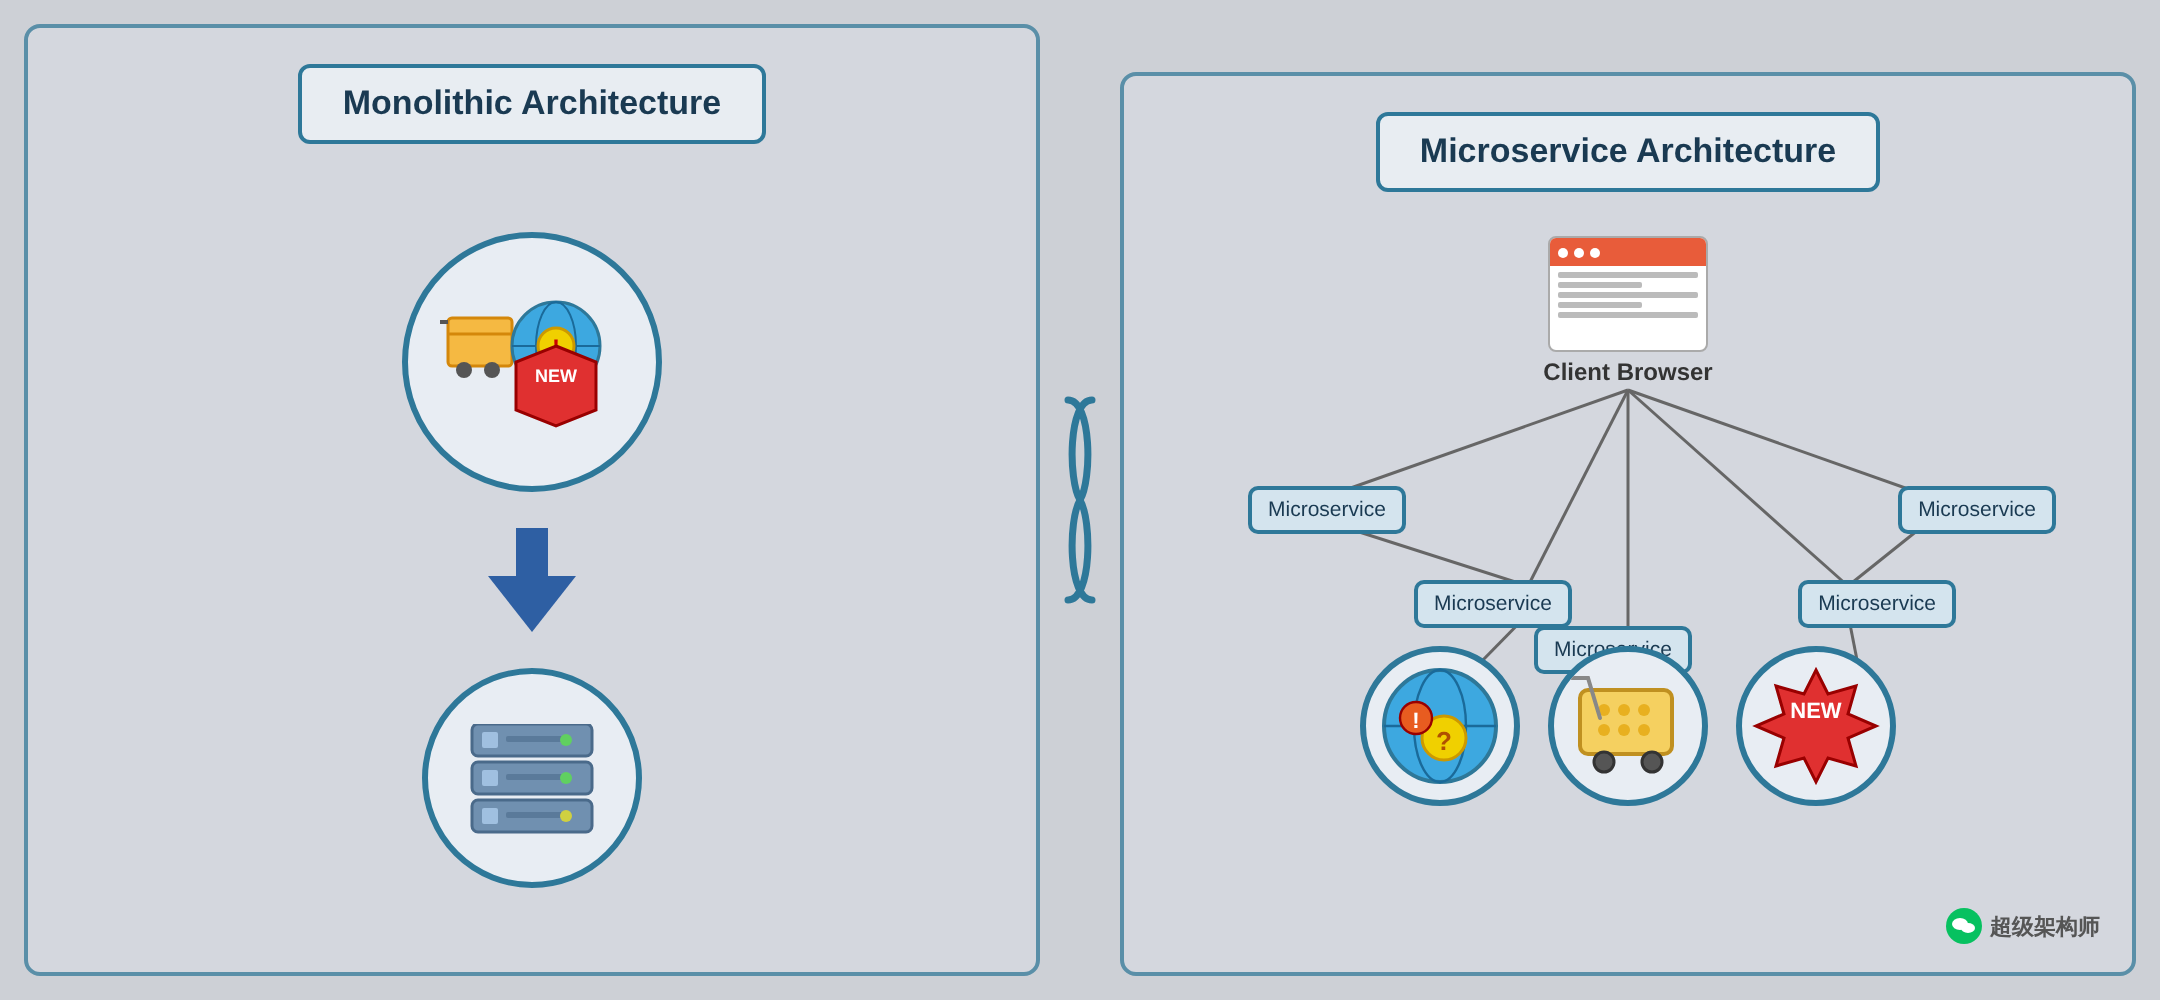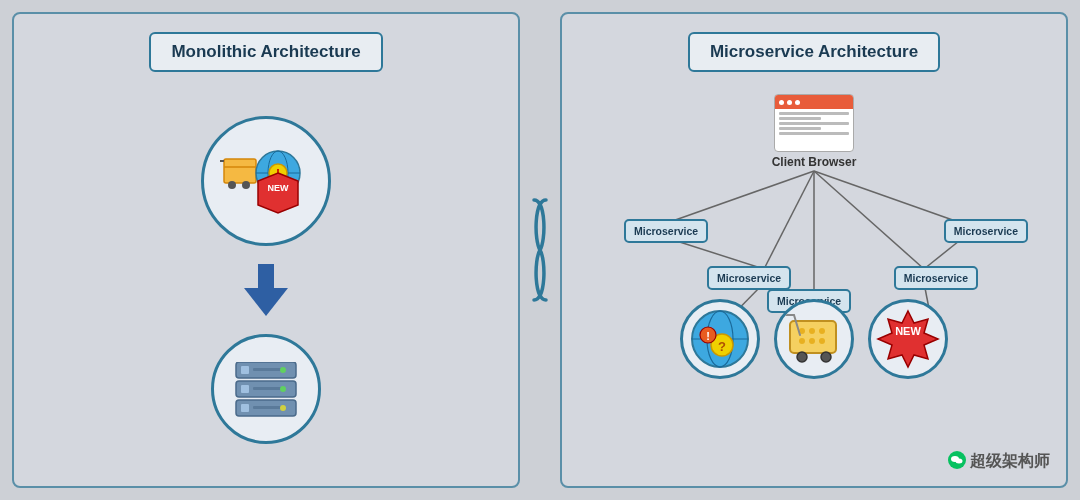--- a/index.html
+++ b/index.html
@@ -40,20 +40,21 @@
       flex: 1;
       background: #d4d7de;
       border: 2px solid #5a8fa8;
       border-radius: 8px;
       display: flex;
       flex-direction: column;
       align-items: center;
       padding: 18px 20px 20px;
       position: relative;
       margin-left: 6px;
+      margin-top: 24px;
     }
 
     
     .center-connector {
       width: 28px;
       display: flex;
       align-items: center;
       justify-content: center;
       flex-shrink: 0;
     }
@@ -167,21 +168,21 @@
     }
 
     
     .ms-node {
       background: #d4e4ee;
       border: 2px solid #2e7899;
       border-radius: 5px;
       padding: 4px 8px;
       font-size: 10.5px;
       color: #1a3a52;
-      font-weight: bold;
+      font-weight: normal;
       white-space: nowrap;
       display: inline-block;
     }
 
     
     .tree-svg {
       position: absolute;
       top: 0;
       left: 0;
       width: 100%;
@@ -211,22 +212,23 @@
     .abs-node {
       position: absolute;
     }
 
     
     .watermark {
       position: absolute;
       bottom: 14px;
       right: 16px;
       display: flex;
+      align-items: center;
       gap: 4px;
-      font-size: 16px;
+      font-size: 11px;
       color: #555;
       font-weight: bold;
     }
 
     .wechat-icon {
       width: 18px;
       height: 18px;
       background: #07c160;
       border-radius: 50%;
       display: flex;

